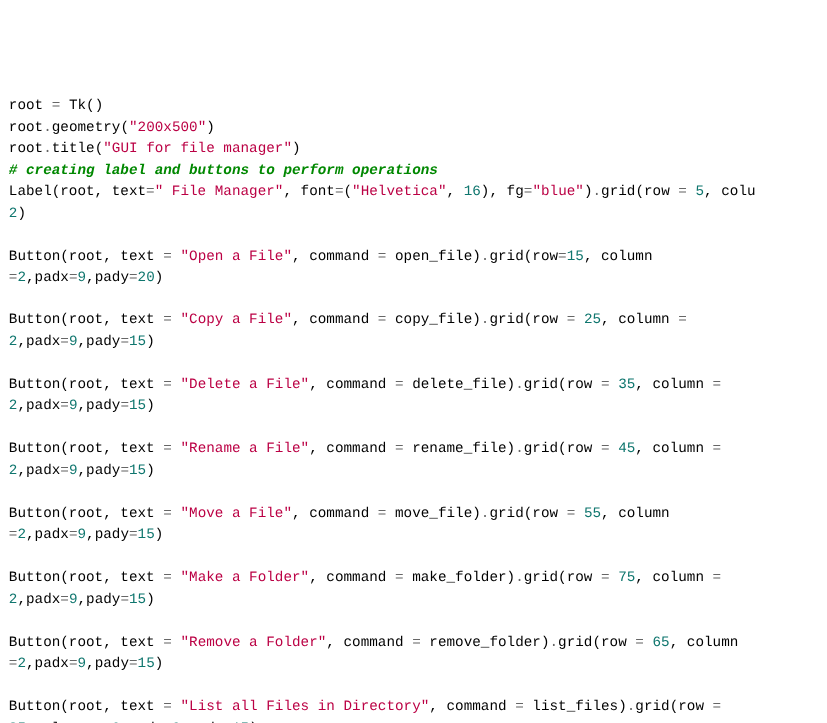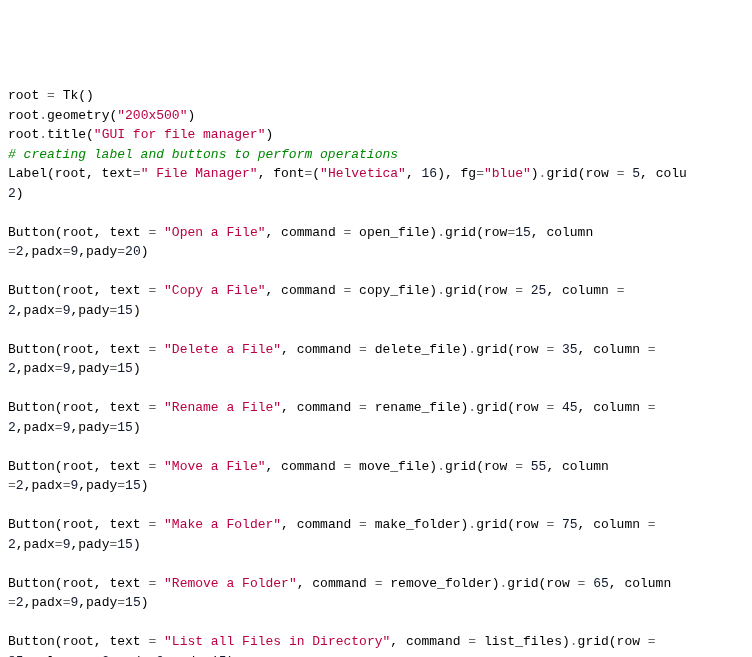--- a/index.html
+++ b/index.html
@@ -13,22 +13,22 @@
       white-space: pre;
       overflow-x: hidden;
     }
     .code-line {
       display: block;
       white-space: pre;
     }
     .s-op { color: #666666; }
     .s-name { color: #000; }
     .s-string { color: #bb0044; }
-    .s-number { color: #0f172a; }
-    .s-comment { color: #008800; font-style: italic; }
+    .s-number { color: #0f766e; }
+    .s-comment { color: #008800; font-style: italic; font-weight: bold; }
   </style>
 </head>
 <body>
 
 
 
 <div id="code-container"><div class="code-line"><span class="s-name">root </span><span class="s-op">=</span><span class="s-name"> Tk()</span></div><div class="code-line"><span class="s-name">root</span><span class="s-op">.</span><span class="s-name">geometry(</span><span class="s-string">"200x500"</span><span class="s-name">)</span></div><div class="code-line"><span class="s-name">root</span><span class="s-op">.</span><span class="s-name">title(</span><span class="s-string">"GUI for file manager"</span><span class="s-name">)</span></div><div class="code-line"><span class="s-comment"># creating label and buttons to perform operations</span></div><div class="code-line"><span class="s-name">Label(root, text</span><span class="s-op">=</span><span class="s-string">" File Manager"</span><span class="s-name">, font</span><span class="s-op">=</span><span class="s-name">(</span><span class="s-string">"Helvetica"</span><span class="s-name">, </span><span class="s-number">16</span><span class="s-name">), fg</span><span class="s-op">=</span><span class="s-string">"blue"</span><span class="s-name">)</span><span class="s-op">.</span><span class="s-name">grid(row </span><span class="s-op">=</span><span class="s-name"> </span><span class="s-number">5</span><span class="s-name">, colu</span></div><div class="code-line"><span class="s-number">2</span><span class="s-name">)</span></div><div class="code-line">&nbsp;</div><div class="code-line"><span class="s-name">Button(root, text </span><span class="s-op">=</span><span class="s-name"> </span><span class="s-string">"Open a File"</span><span class="s-name">, command </span><span class="s-op">=</span><span class="s-name"> open_file)</span><span class="s-op">.</span><span class="s-name">grid(row</span><span class="s-op">=</span><span class="s-number">15</span><span class="s-name">, column </span></div><div class="code-line"><span class="s-op">=</span><span class="s-number">2</span><span class="s-name">,padx</span><span class="s-op">=</span><span class="s-number">9</span><span class="s-name">,pady</span><span class="s-op">=</span><span class="s-number">20</span><span class="s-name">)</span></div><div class="code-line">&nbsp;</div><div class="code-line"><span class="s-name">Button(root, text </span><span class="s-op">=</span><span class="s-name"> </span><span class="s-string">"Copy a File"</span><span class="s-name">, command </span><span class="s-op">=</span><span class="s-name"> copy_file)</span><span class="s-op">.</span><span class="s-name">grid(row </span><span class="s-op">=</span><span class="s-name"> </span><span class="s-number">25</span><span class="s-name">, column </span><span class="s-op">=</span><span class="s-name"> </span></div><div class="code-line"><span class="s-number">2</span><span class="s-name">,padx</span><span class="s-op">=</span><span class="s-number">9</span><span class="s-name">,pady</span><span class="s-op">=</span><span class="s-number">15</span><span class="s-name">)</span></div><div class="code-line">&nbsp;</div><div class="code-line"><span class="s-name">Button(root, text </span><span class="s-op">=</span><span class="s-name"> </span><span class="s-string">"Delete a File"</span><span class="s-name">, command </span><span class="s-op">=</span><span class="s-name"> delete_file)</span><span class="s-op">.</span><span class="s-name">grid(row </span><span class="s-op">=</span><span class="s-name"> </span><span class="s-number">35</span><span class="s-name">, column </span><span class="s-op">=</span><span class="s-name"> </span></div><div class="code-line"><span class="s-number">2</span><span class="s-name">,padx</span><span class="s-op">=</span><span class="s-number">9</span><span class="s-name">,pady</span><span class="s-op">=</span><span class="s-number">15</span><span class="s-name">)</span></div><div class="code-line">&nbsp;</div><div class="code-line"><span class="s-name">Button(root, text </span><span class="s-op">=</span><span class="s-name"> </span><span class="s-string">"Rename a File"</span><span class="s-name">, command </span><span class="s-op">=</span><span class="s-name"> rename_file)</span><span class="s-op">.</span><span class="s-name">grid(row </span><span class="s-op">=</span><span class="s-name"> </span><span class="s-number">45</span><span class="s-name">, column </span><span class="s-op">=</span><span class="s-name"> </span></div><div class="code-line"><span class="s-number">2</span><span class="s-name">,padx</span><span class="s-op">=</span><span class="s-number">9</span><span class="s-name">,pady</span><span class="s-op">=</span><span class="s-number">15</span><span class="s-name">)</span></div><div class="code-line">&nbsp;</div><div class="code-line"><span class="s-name">Button(root, text </span><span class="s-op">=</span><span class="s-name"> </span><span class="s-string">"Move a File"</span><span class="s-name">, command </span><span class="s-op">=</span><span class="s-name"> move_file)</span><span class="s-op">.</span><span class="s-name">grid(row </span><span class="s-op">=</span><span class="s-name"> </span><span class="s-number">55</span><span class="s-name">, column </span></div><div class="code-line"><span class="s-op">=</span><span class="s-number">2</span><span class="s-name">,padx</span><span class="s-op">=</span><span class="s-number">9</span><span class="s-name">,pady</span><span class="s-op">=</span><span class="s-number">15</span><span class="s-name">)</span></div><div class="code-line">&nbsp;</div><div class="code-line"><span class="s-name">Button(root, text </span><span class="s-op">=</span><span class="s-name"> </span><span class="s-string">"Make a Folder"</span><span class="s-name">, command </span><span class="s-op">=</span><span class="s-name"> make_folder)</span><span class="s-op">.</span><span class="s-name">grid(row </span><span class="s-op">=</span><span class="s-name"> </span><span class="s-number">75</span><span class="s-name">, column </span><span class="s-op">=</span><span class="s-name"> </span></div><div class="code-line"><span class="s-number">2</span><span class="s-name">,padx</span><span class="s-op">=</span><span class="s-number">9</span><span class="s-name">,pady</span><span class="s-op">=</span><span class="s-number">15</span><span class="s-name">)</span></div><div class="code-line">&nbsp;</div><div class="code-line"><span class="s-name">Button(root, text </span><span class="s-op">=</span><span class="s-name"> </span><span class="s-string">"Remove a Folder"</span><span class="s-name">, command </span><span class="s-op">=</span><span class="s-name"> remove_folder)</span><span class="s-op">.</span><span class="s-name">grid(row </span><span class="s-op">=</span><span class="s-name"> </span><span class="s-number">65</span><span class="s-name">, column </span></div><div class="code-line"><span class="s-op">=</span><span class="s-number">2</span><span class="s-name">,padx</span><span class="s-op">=</span><span class="s-number">9</span><span class="s-name">,pady</span><span class="s-op">=</span><span class="s-number">15</span><span class="s-name">)</span></div><div class="code-line">&nbsp;</div><div class="code-line"><span class="s-name">Button(root, text </span><span class="s-op">=</span><span class="s-name"> </span><span class="s-string">"List all Files in Directory"</span><span class="s-name">, command </span><span class="s-op">=</span><span class="s-name"> list_files)</span><span class="s-op">.</span><span class="s-name">grid(row </span><span class="s-op">=</span><span class="s-name"> </span></div><div class="code-line"><span class="s-number">85</span><span class="s-name">,column </span><span class="s-op">=</span><span class="s-name"> </span><span class="s-number">2</span><span class="s-name">,padx</span><span class="s-op">=</span><span class="s-number">9</span><span class="s-name">,pady</span><span class="s-op">=</span><span class="s-number">15</span><span class="s-name">)</span></div></div>
 
 
 

